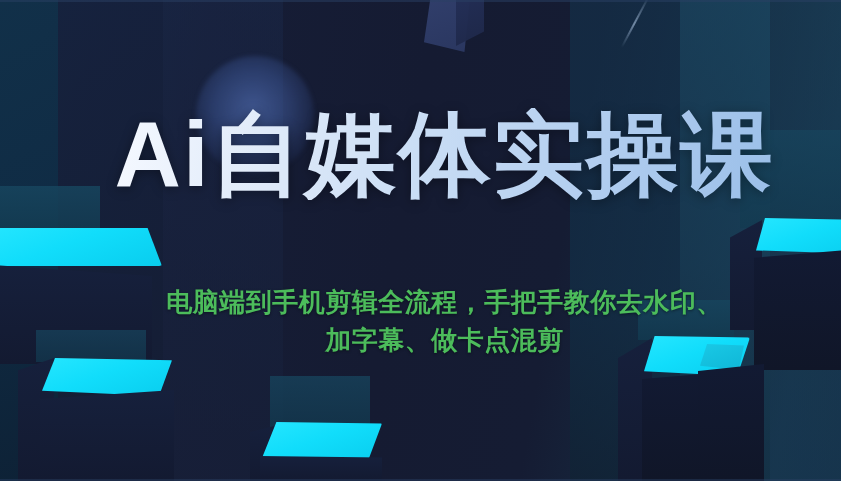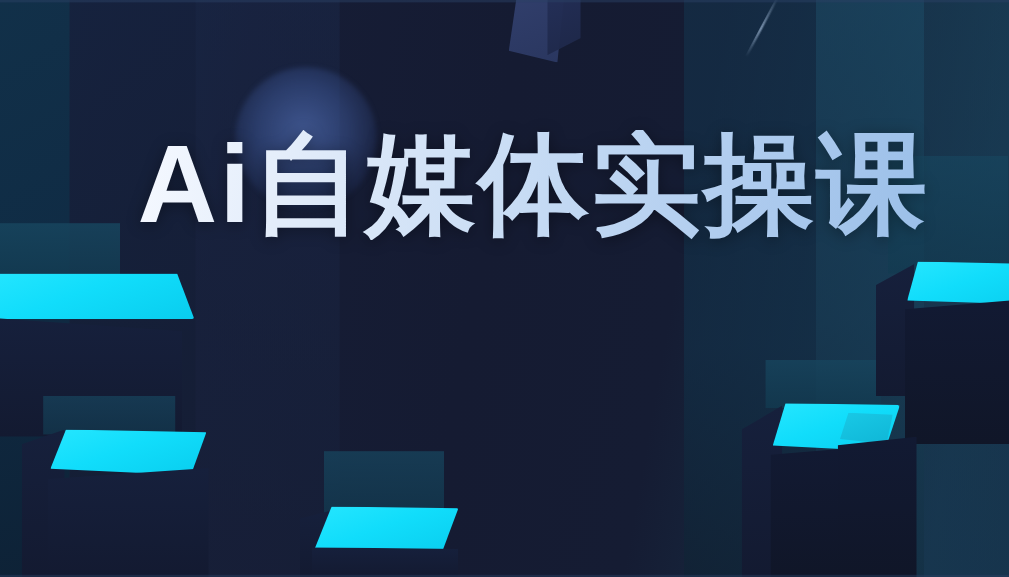--- a/index.html
+++ b/index.html
@@ -241,14 +241,18 @@
   <div class="block" style="left:718px; top:330px; width:80px; height:151px;">
     <div class="plate dim" style="left:-18px; top:14px; width:44px; height:26px; clip-path:polygon(16% 0%, 100% 6%, 88% 100%, 0% 84%);"></div>
     <div class="body-darker" style="left:-20px; top:34px; width:66px; height:117px; clip-path:polygon(0% 6%, 100% 0%, 100% 100%, 0% 100%);"></div>
   </div>
 
   <div class="top-line"></div>
   <div class="bottom-line"></div>
 
   <div class="title">Ai自媒体实操课</div>
 
+  <div class="subtitle">
+    <span class="line">电脑端到手机剪辑全流程，手把手教你去水印、</span>
+    <span class="line">加字幕、做卡点混剪</span>
+  </div>
 
 </div>
 
 </body></html>

